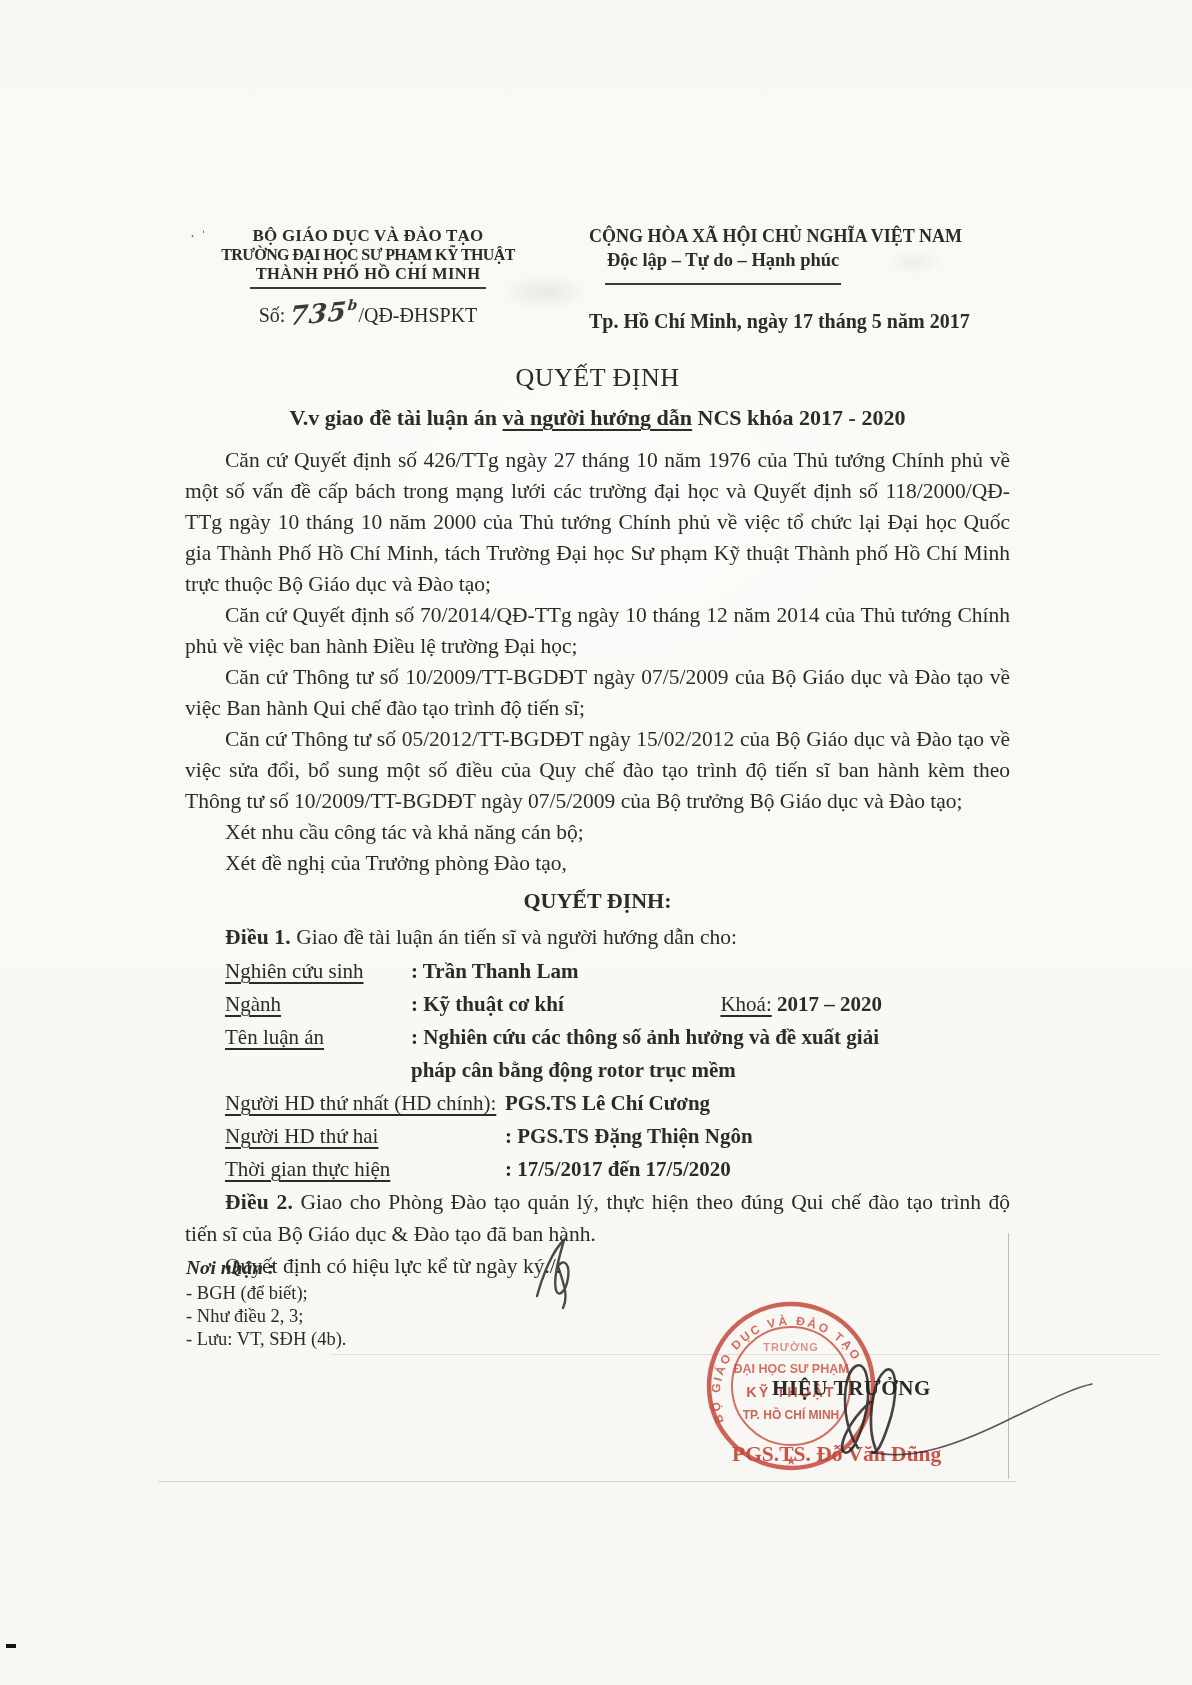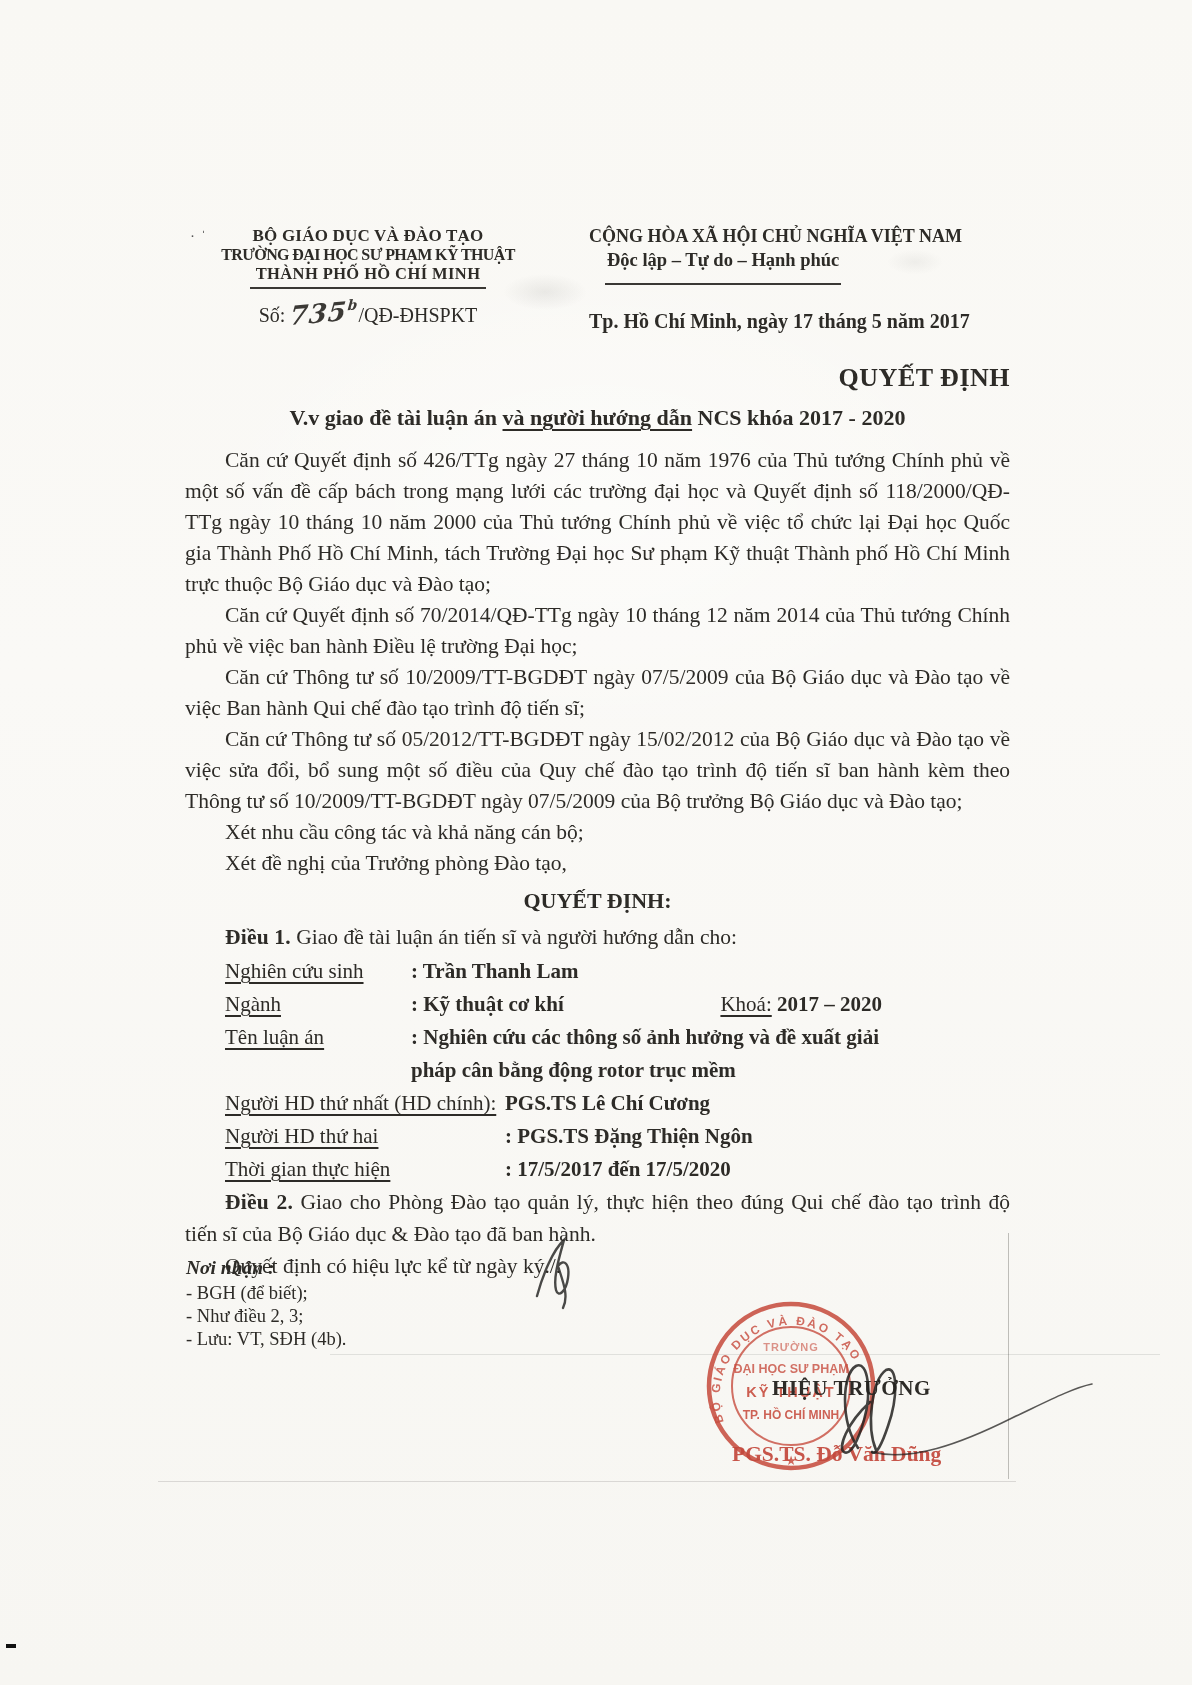--- a/index.html
+++ b/index.html
@@ -28,21 +28,21 @@
        border-bottom:2px solid #3a3834;padding:0 6px 3px 6px;}
   .so-line{margin-top:9px;font-size:20px;}
   .so-num{display:inline-block;font-family:"DejaVu Serif",serif;font-style:italic;font-weight:bold;
           font-size:26px;transform:rotate(-5deg) skewX(-10deg);letter-spacing:1px;color:#3b3935;}
   .so-sup{font-size:14px;vertical-align:super;}
   .hr1{font-weight:bold;font-size:18px;white-space:nowrap;}
   .hr2{display:inline-block;font-weight:bold;font-size:18.5px;margin-top:3px;
        border-bottom:2px solid #3a3834;padding:0 2px 12px 2px;margin-left:16px;}
   .date-line{margin-top:25px;font-weight:bold;font-size:20px;white-space:nowrap;}
   
-  .doc-title{text-align:right;margin-top:30px;font-weight:bold;font-size:26px;letter-spacing:.5px;}
+  .doc-title{text-align:center;margin-top:30px;font-weight:normal;font-size:26px;letter-spacing:.5px;}
   .doc-subtitle{text-align:center;margin-top:12px;font-weight:bold;font-size:22px;}
   .doc-subtitle .u{text-decoration:underline;text-decoration-thickness:2px;text-underline-offset:4px;}
   .authority{text-align:center;margin-top:13px;font-weight:bold;font-size:21px;letter-spacing:-.2px;white-space:nowrap;}
   
   .recitals{margin-top:14px;}
   .recitals p{margin:0;font-size:21.5px;line-height:31px;text-align:justify;text-indent:40px;}
   .recitals p.single{text-align:left;}
   .decision-heading{text-align:center;font-weight:bold;font-size:22px;margin:6px 0 4px 0;line-height:32px;}
   .article{margin:0;font-size:21.5px;line-height:32px;text-align:justify;text-indent:40px;}
   .article b{letter-spacing:.2px;}

